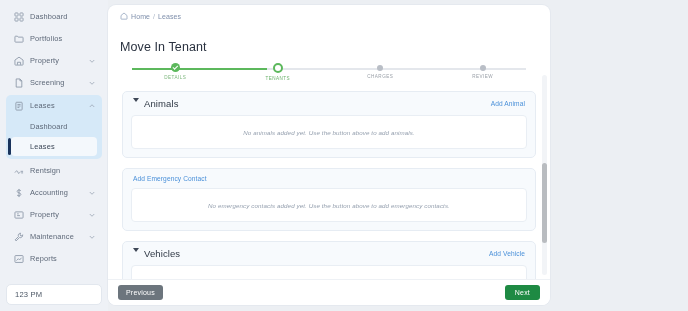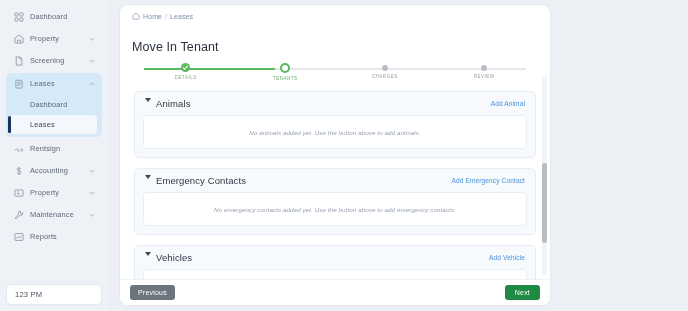--- a/index.html
+++ b/index.html
@@ -2,21 +2,21 @@
 <html><head>
 <meta charset="utf-8">
 <style>
   * { box-sizing: border-box; margin: 0; padding: 0; }
   html, body {
     width: 688px; height: 311px;
     overflow: hidden;
     font-family: "Liberation Sans", sans-serif;
     background: #eceff3;
   }
-  .app { position: relative; width: 556px; height: 311px; display: flex; background: #eceff3; gap: 12px; }
+  .app { position: relative; width: 556px; height: 311px; display: flex; background: #eceff3; }
 
   
   .sidebar {
     width: 108px; height: 311px;
     background: #eef1f6;
     padding: 6px 6px 0 6px;
     display: flex; flex-direction: column;
     flex: 0 0 108px;
     position: relative;
   }
@@ -224,20 +224,28 @@
           <svg viewBox="0 0 16 16" fill="none" stroke="currentColor" stroke-width="1.4">
             <rect x="1.5" y="1.5" width="5" height="5" rx="1"></rect>
               <rect x="9.5" y="1.5" width="5" height="5" rx="1"></rect>
             <rect x="1.5" y="9.5" width="5" height="5" rx="1"></rect>
               <rect x="9.5" y="9.5" width="5" height="5" rx="1"></rect>
           </svg>
         </span>
         <span class="nav-label">Dashboard</span>
       </div>
 
+      <div class="nav-item">
+        <span class="ico">
+          <svg viewBox="0 0 16 16" fill="none" stroke="currentColor" stroke-width="1.4">
+            <path d="M1.5 4.5a1 1 0 011-1h3l1.2 1.5h6.8a1 1 0 011 1v6a1 1 0 01-1 1h-11a1 1 0 01-1-1z"></path>
+          </svg>
+        </span>
+        <span class="nav-label">Portfolios</span>
+      </div>
 
       <div class="nav-item">
         <span class="ico">
           <svg viewBox="0 0 16 16" fill="none" stroke="currentColor" stroke-width="1.4">
             <path d="M1.5 6.5L8 1.8l6.5 4.7v7a1 1 0 01-1 1h-11a1 1 0 01-1-1z"></path>
             <path d="M5.5 14v-4h5v4"></path>
           </svg>
         </span>
         <span class="nav-label">Property</span>
         <span class="chev">
@@ -406,24 +414,20 @@
             </div>
             <span class="add-link">Add Animal</span>
           </div>
           <div class="empty-box">
             <span class="empty-text">No animals added yet. Use the button above to add animals.</span>
           </div>
         </section>
 
         <section class="section">
           <div class="section-head">
-            <div class="sec-left">
-              <span class="caret"></span>
-              <span class="section-title">Emergency Contacts</span>
-            </div>
             <span class="add-link">Add Emergency Contact</span>
           </div>
           <div class="empty-box">
             <span class="empty-text">No emergency contacts added yet. Use the button above to add emergency contacts.</span>
           </div>
         </section>
 
         <section class="section">
           <div class="section-head">
             <div class="sec-left">

